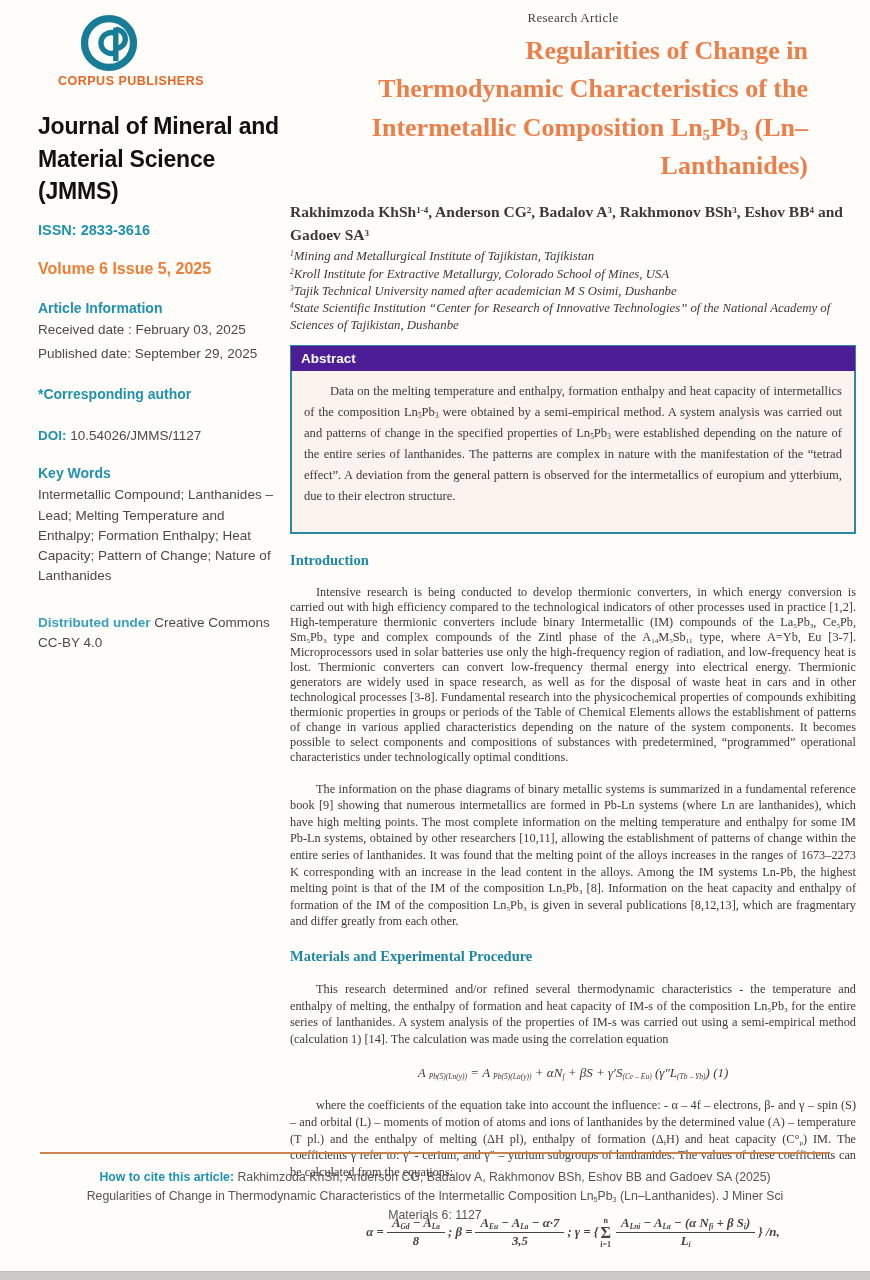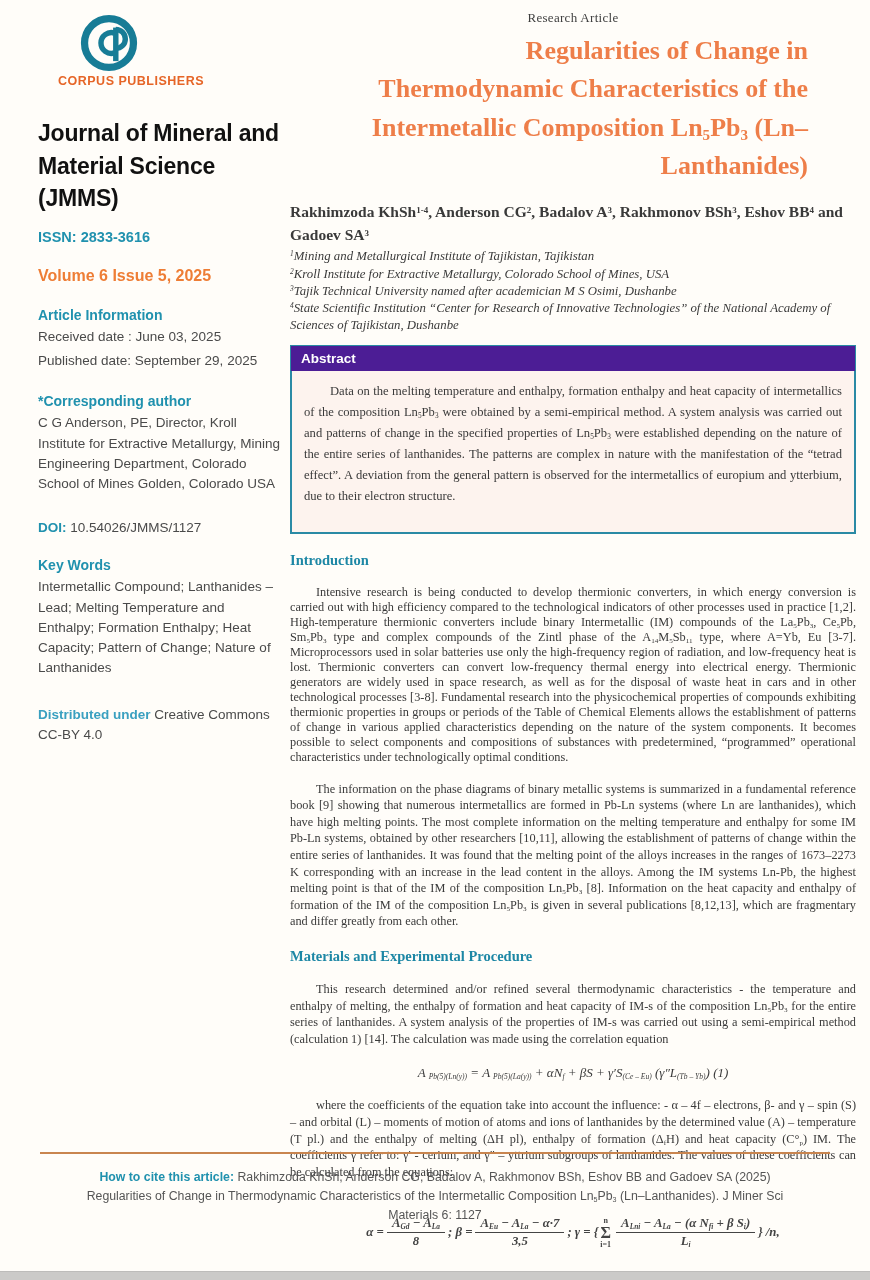--- a/index.html
+++ b/index.html
@@ -5,21 +5,21 @@
   html,body{margin:0;padding:0;background:#e9e8e6;}
   .page{position:relative;width:870px;height:1280px;margin:0 auto;background:#fffdf9;overflow:hidden;
         font-family:"Liberation Serif",serif;color:#3a3a3a;}
   .columns{display:flex;align-items:flex-start;}
   
   .sidebar{width:244px;flex:0 0 244px;padding:14px 0 0 38px;font-family:"Liberation Sans",sans-serif;color:#4a4a4a;}
   .logo-wrap{text-align:left;padding-left:20px;}
   .logo-svg{display:block;margin-left:22px;}
   .publisher-name{color:#e66527;font-weight:bold;font-size:12.5px;letter-spacing:.5px;margin-top:2px;}
   .journal-title{font-family:"Liberation Sans",sans-serif;font-weight:800;color:#111;
-                 font-size:23px;line-height:1.42;margin-top:29px;letter-spacing:-.2px;}
+                 font-size:23px;line-height:1.42;margin-top:22px;letter-spacing:-.2px;}
   .issn{color:#2091ae;font-weight:bold;font-size:14.5px;margin-top:14px;}
   .volume{color:#ee7d35;font-weight:bold;font-size:16px;margin-top:22px;}
   .side-h{color:#2091ae;font-weight:bold;font-size:14px;margin-top:22px;}
   .side-t{font-size:13.5px;line-height:1.5;margin-top:4px;}
   .doi-line{font-size:13.5px;margin-top:26px;}
   .doi-label{color:#2091ae;font-weight:bold;}
   .license-line{font-size:13.5px;line-height:1.5;margin-top:26px;}
   .license-label{color:#3aa0c0;font-weight:bold;}
   
   .main{flex:1;padding:10px 14px 0 8px;}
@@ -73,25 +73,24 @@
           <path d="M39.5 17 a10.5 10.5 0 1 1 0 21" fill="none" stroke="#177c96" stroke-width="6"></path>
         </svg>
         <div class="publisher-name">CORPUS PUBLISHERS</div>
       </div>
 
       <div class="journal-title">Journal of Mineral and Material Science (JMMS)</div>
       <div class="issn">ISSN: 2833-3616</div>
       <div class="volume">Volume 6 Issue 5, 2025</div>
 
       <div class="side-h">Article Information</div>
-      <div class="side-t">Received date : June 03, 2025</div>
+      <div class="side-t">Received date : February 03, 2025</div>
       <div class="side-t">Published date: September 29, 2025</div>
 
       <div class="side-h">*Corresponding author</div>
-      <div class="side-t">C G Anderson, PE, Director, Kroll Institute for Extractive Metallurgy, Mining Engineering Department, Colorado School of Mines Golden, Colorado USA</div>
 
       <div class="doi-line"><span class="doi-label">DOI:</span><span> 10.54026/JMMS/1127</span></div>
 
       <div class="side-h">Key Words</div>
       <div class="side-t">Intermetallic Compound; Lanthanides – Lead; Melting Temperature and Enthalpy; Formation Enthalpy; Heat Capacity; Pattern of Change; Nature of Lanthanides</div>
 
       <div class="license-line"><span class="license-label">Distributed under</span><span> Creative Commons CC-BY 4.0</span></div>
     </div>
 
     <div class="main">

